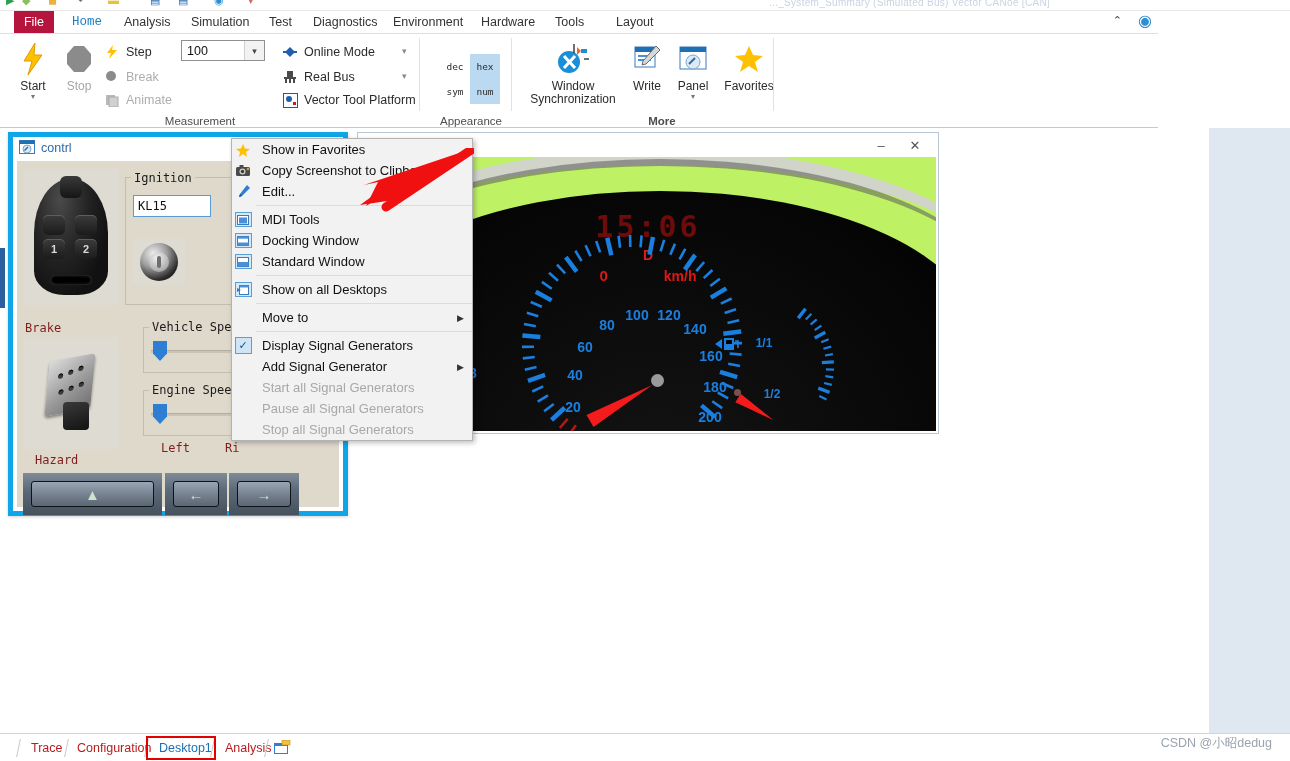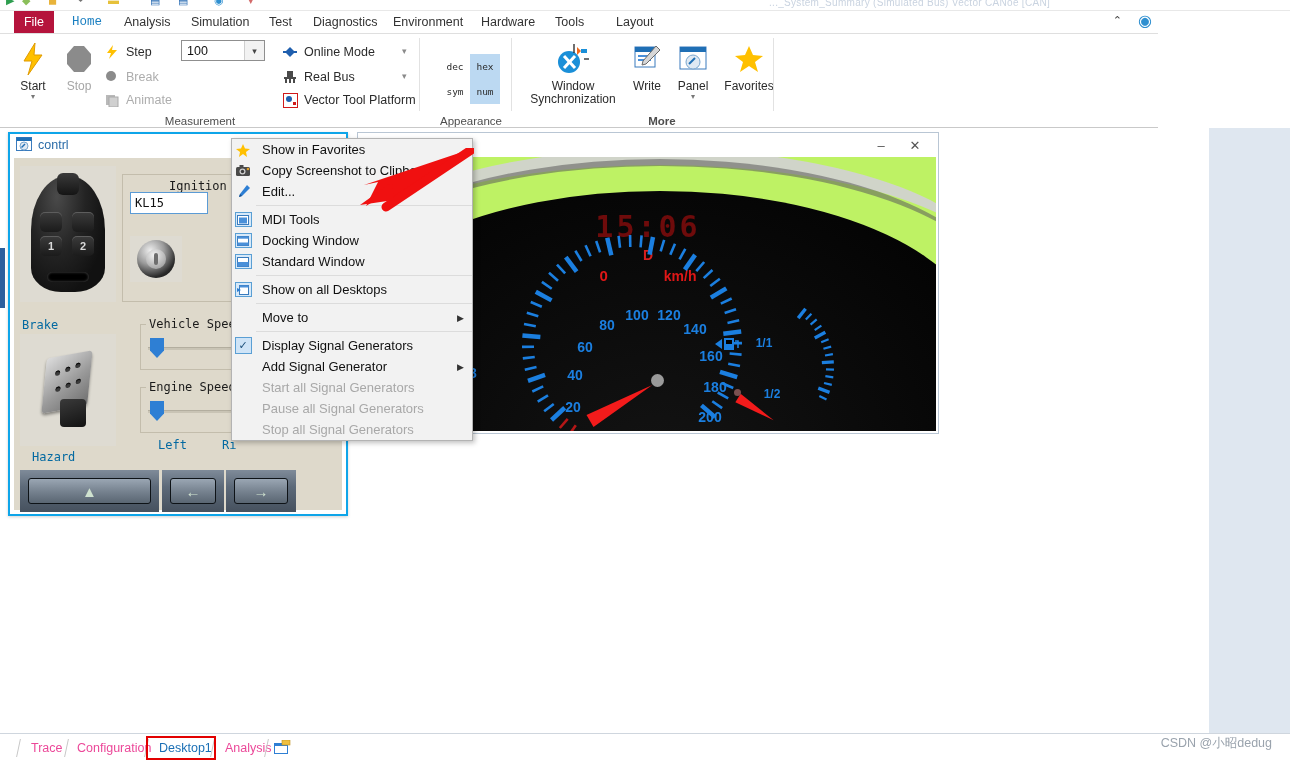--- a/index.html
+++ b/index.html
@@ -80,35 +80,35 @@
     position:absolute; left:0; top:128px; width:1290px; height:605px;
     background:#e9eef4;
   }
   .ws-left{ position:absolute; left:0; top:0; width:1209px; height:605px; background:#ffffff; }
   .ws-right{ position:absolute; left:1209px; top:0; width:81px; height:605px; background:#dfe7f0; }
   .edge-strip{ position:absolute; left:0; top:120px; width:5px; height:60px; background:#2c5f9e; }
 
   
   .mdi-contrl{
     position:absolute; left:8px; top:4px; width:340px; height:384px;
-    background:#ffffff; border:2px solid #0ea5e9;
+    background:#ffffff; border:5px solid #0ea5e9;
     box-shadow:0 1px 3px rgba(0,0,0,.18);
   }
   .mdi-title{ height:22px; display:flex; align-items:center; gap:6px; padding-left:6px; background:#fff; }
   .mdi-title .tt{ font-size:12.5px; color:#2b6ca8; }
   .panel-body{
     position:absolute; left:4px; top:24px; right:4px; bottom:4px;
     background:#ded9cb;
   }
   .fgroup{ position:absolute; border:1px solid #c3bdac; }
   .flabel{
     position:absolute; font-family:"DejaVu Sans Mono", monospace; font-size:12px; color:#1a1a1a;
     background:#ded9cb; padding:0 3px;
   }
-  .plabel{ position:absolute; font-family:"DejaVu Sans Mono", monospace; font-size:12px; color:#0369a1; }
+  .plabel{ position:absolute; font-family:"DejaVu Sans Mono", monospace; font-size:12px; color:#7f1d1d; }
 
   .keyfob{
     position:absolute; left:6px; top:8px; width:96px; height:136px;
     background:#dedbd2; display:flex; align-items:center; justify-content:center; overflow:hidden;
   }
   .fob-shape{
     width:74px; height:116px; background:
       radial-gradient(ellipse at 35% 18%, #4a4a4a 0%, #232323 42%, #111 75%);
     border-radius:36px 36px 30px 30px / 54px 54px 24px 24px;
     position:relative;
@@ -289,21 +289,21 @@
 
   .red-arrow{ position:absolute; left:330px; top:148px; width:144px; height:76px; z-index:70; pointer-events:none; }
 
   
   .botbar{
     position:absolute; left:0; top:733px; width:1290px; height:28px;
     background:#ffffff; border-top:1px solid #cfd6de;
   }
   .btab{
     position:absolute; top:4px; height:20px; line-height:20px; font-size:12.5px;
-    color:#ec4899; padding:0 9px; white-space:nowrap;
+    color:#b91c1c; padding:0 9px; white-space:nowrap;
   }
   .btab.sel{ color:#1a6fb5; }
   .btab-sep{ position:absolute; top:5px; width:1px; height:18px; background:#c8c8c8; transform:skewX(-12deg); }
   .redbox{ position:absolute; border:2px solid #e20000; }
   .watermark{
     position:absolute; right:18px; top:735px; font-size:12.5px; color:#9aa3ad;
     white-space:nowrap;
   }
 </style>
 </head>
@@ -520,21 +520,21 @@
           <div class="fob-top"></div>
           <div class="fob-btn" style="left:9px;top:36px;font-size:0;">lock-icon</div>
           <div class="fob-btn" style="left:41px;top:36px;font-size:0;">unlock-icon</div>
           <div class="fob-btn" style="left:9px;top:60px;">1</div>
           <div class="fob-btn" style="left:41px;top:60px;">2</div>
           <div class="fob-slot"></div>
         </div>
       </div>
 
       <div class="fgroup" style="left:108px;top:16px;width:130px;height:128px;"></div>
-      <div class="flabel" style="left:114px;top:21px;margin-left:38px;">Ignition</div>
+      <div class="flabel" style="left:114px;top:10px;">Ignition</div>
       <div class="ign-input" style="left:116px;top:34px;">KL15</div>
       <div class="ign-knob" style="left:116px;top:78px;">
         <div class="knob-outer">
           <div class="knob-inner">
             <div class="knob-slot"></div>
           </div>
         </div>
       </div>
 
       <div class="plabel" style="left:8px;top:160px;">Brake</div>

